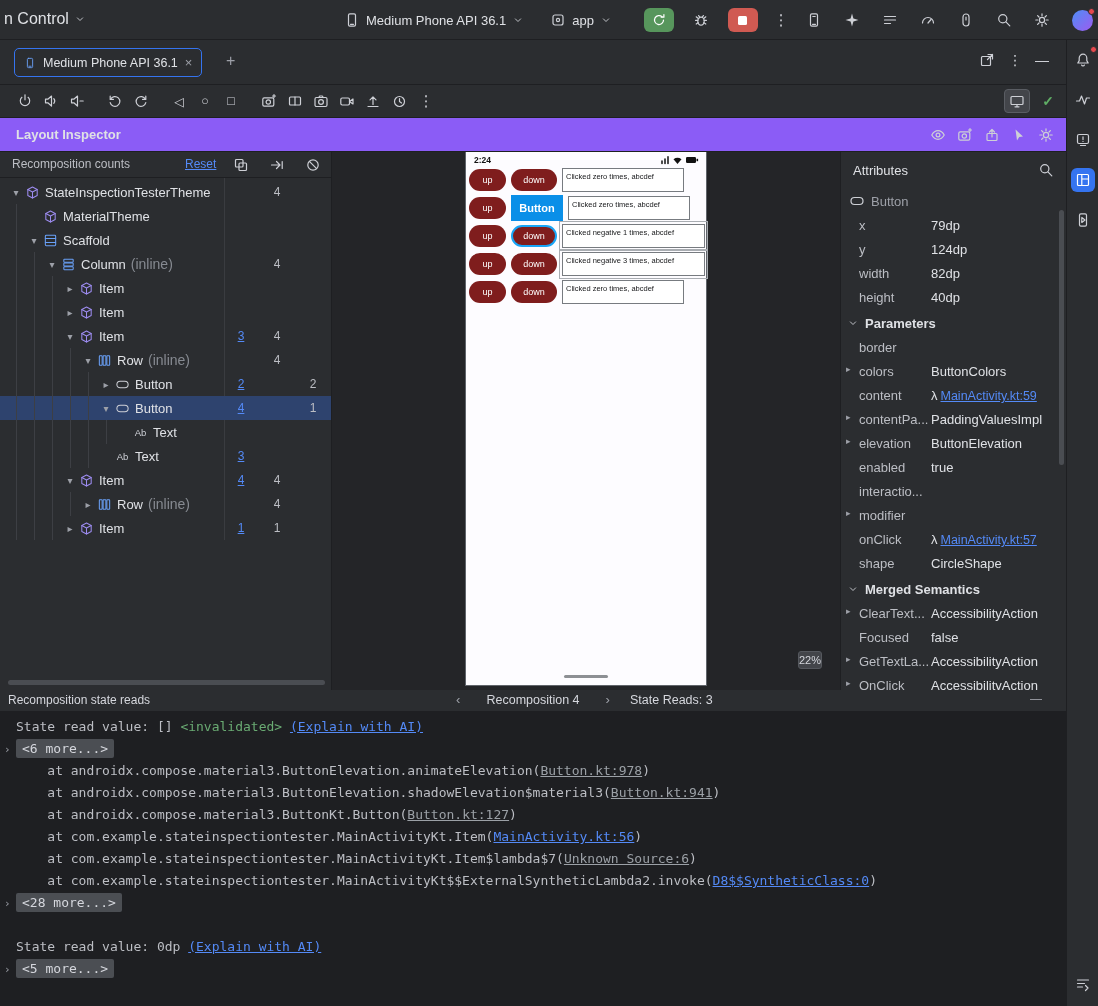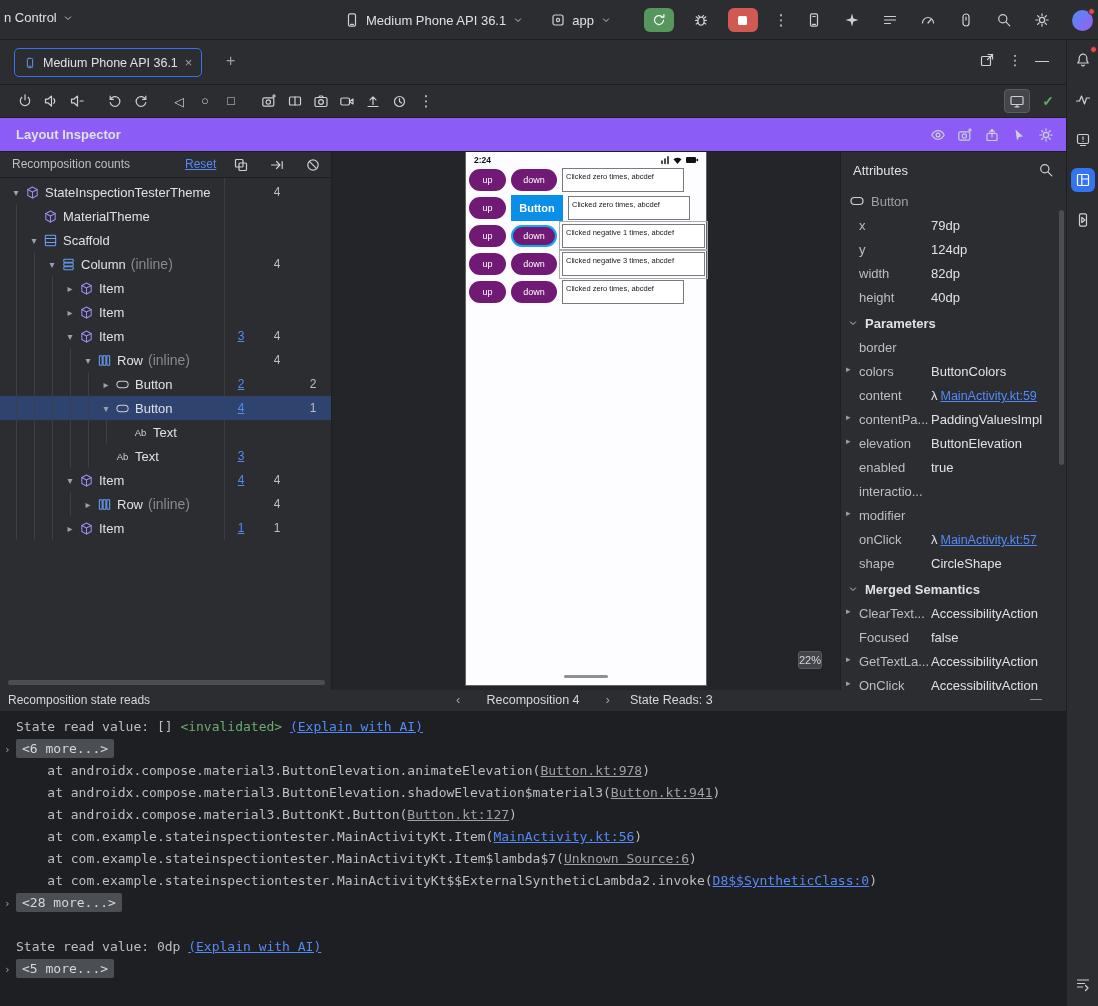--- a/index.html
+++ b/index.html
@@ -13,21 +13,21 @@
   .ic svg { width:100%; height:100%; stroke:#ced0d6; fill:none; stroke-width:1.2;
             stroke-linecap:round; stroke-linejoin:round; }
   .ic.white svg { stroke:#ffffff; }
   .ic.blue svg { stroke:#6aa1f8; }
   button { background:none; border:none; color:inherit; font:inherit; cursor:pointer; }
 
   
   #titlebar { position:absolute; left:0; top:0; width:1098px; height:40px;
     background:#2b2d30; border-bottom:1px solid #1e1f22; }
   .vcs { position:absolute; left:4px; top:10px; display:flex; align-items:center; gap:5px;
-    font-size:13px; color:#dfe1e5; cursor:pointer; }
+    font-size:16px; color:#dfe1e5; cursor:pointer; }
   .tb-center { position:absolute; left:338px; top:0; height:40px; display:flex; align-items:center; gap:14px; }
   .dd { display:flex; align-items:center; gap:6px; font-size:13px; padding:4px 6px; border-radius:4px; cursor:pointer; }
   .runbtn { width:30px; height:24px; border-radius:6px; background:#57965c; display:flex;
     align-items:center; justify-content:center; margin-left:12px; }
   .stopbtn { width:30px; height:24px; border-radius:6px; background:#d05a52; display:flex;
     align-items:center; justify-content:center; }
   .stop-sq { width:9px; height:9px; background:#fff; border-radius:1.5px; display:block; }
   .tbtn { width:26px; height:24px; display:flex; align-items:center; justify-content:center; border-radius:4px; }
   .morev { font-size:15px; color:#ced0d6; width:18px; text-align:center; cursor:pointer; }
   .tb-right { position:absolute; right:5px; top:0; height:40px; display:flex; align-items:center; gap:22px; }
@@ -104,21 +104,21 @@
 
   
   #canvas { flex:1; position:relative; background:#242528; overflow:hidden; }
   #phone { position:absolute; left:133px; top:0; width:242px; height:534px;
     background:#fdfcff; border:1px solid #60646a; border-top:none; }
   #statusbar { height:14px; display:flex; align-items:center; justify-content:space-between; padding:1px 7px 0 8px; }
   #statusbar .time { font-size:8.5px; font-weight:bold; color:#111; }
   #statusbar .sicons { display:flex; gap:2px; align-items:center; }
   #statusbar svg { display:block; }
   .prow { height:28px; display:flex; align-items:center; padding-left:3px; gap:5px; }
-  .pbtn { height:22px; border-radius:11px; background:#701a75; color:#fff; font-size:9px;
+  .pbtn { height:22px; border-radius:11px; background:#7f1d1d; color:#fff; font-size:9px;
     display:flex; align-items:center; justify-content:center; }
   .pbtn.up { width:37px; } .pbtn.down { width:46px; }
   .pbtn.psel { border:2px solid #18a5f6; }
   .poverlay { width:52px; height:26px; margin:-2px 0; background:#0a8fe8; color:#fff;
     font-size:11px; font-weight:bold; display:flex; align-items:center; justify-content:center; z-index:2; }
   .ptext { width:122px; min-height:24px; background:#fff; border:1px solid #777b80;
     color:#17181a; font-size:7.5px; line-height: 9px; padding:3px 3px; cursor:default; }
   .ptext.wide { width:143px; outline:1px solid #a9adb2; outline-offset:2px; }
   #navline { position:absolute; left:50%; bottom:7px; transform:translateX(-50%);
     width:44px; height:3px; border-radius:2px; background:#8d9094; }

